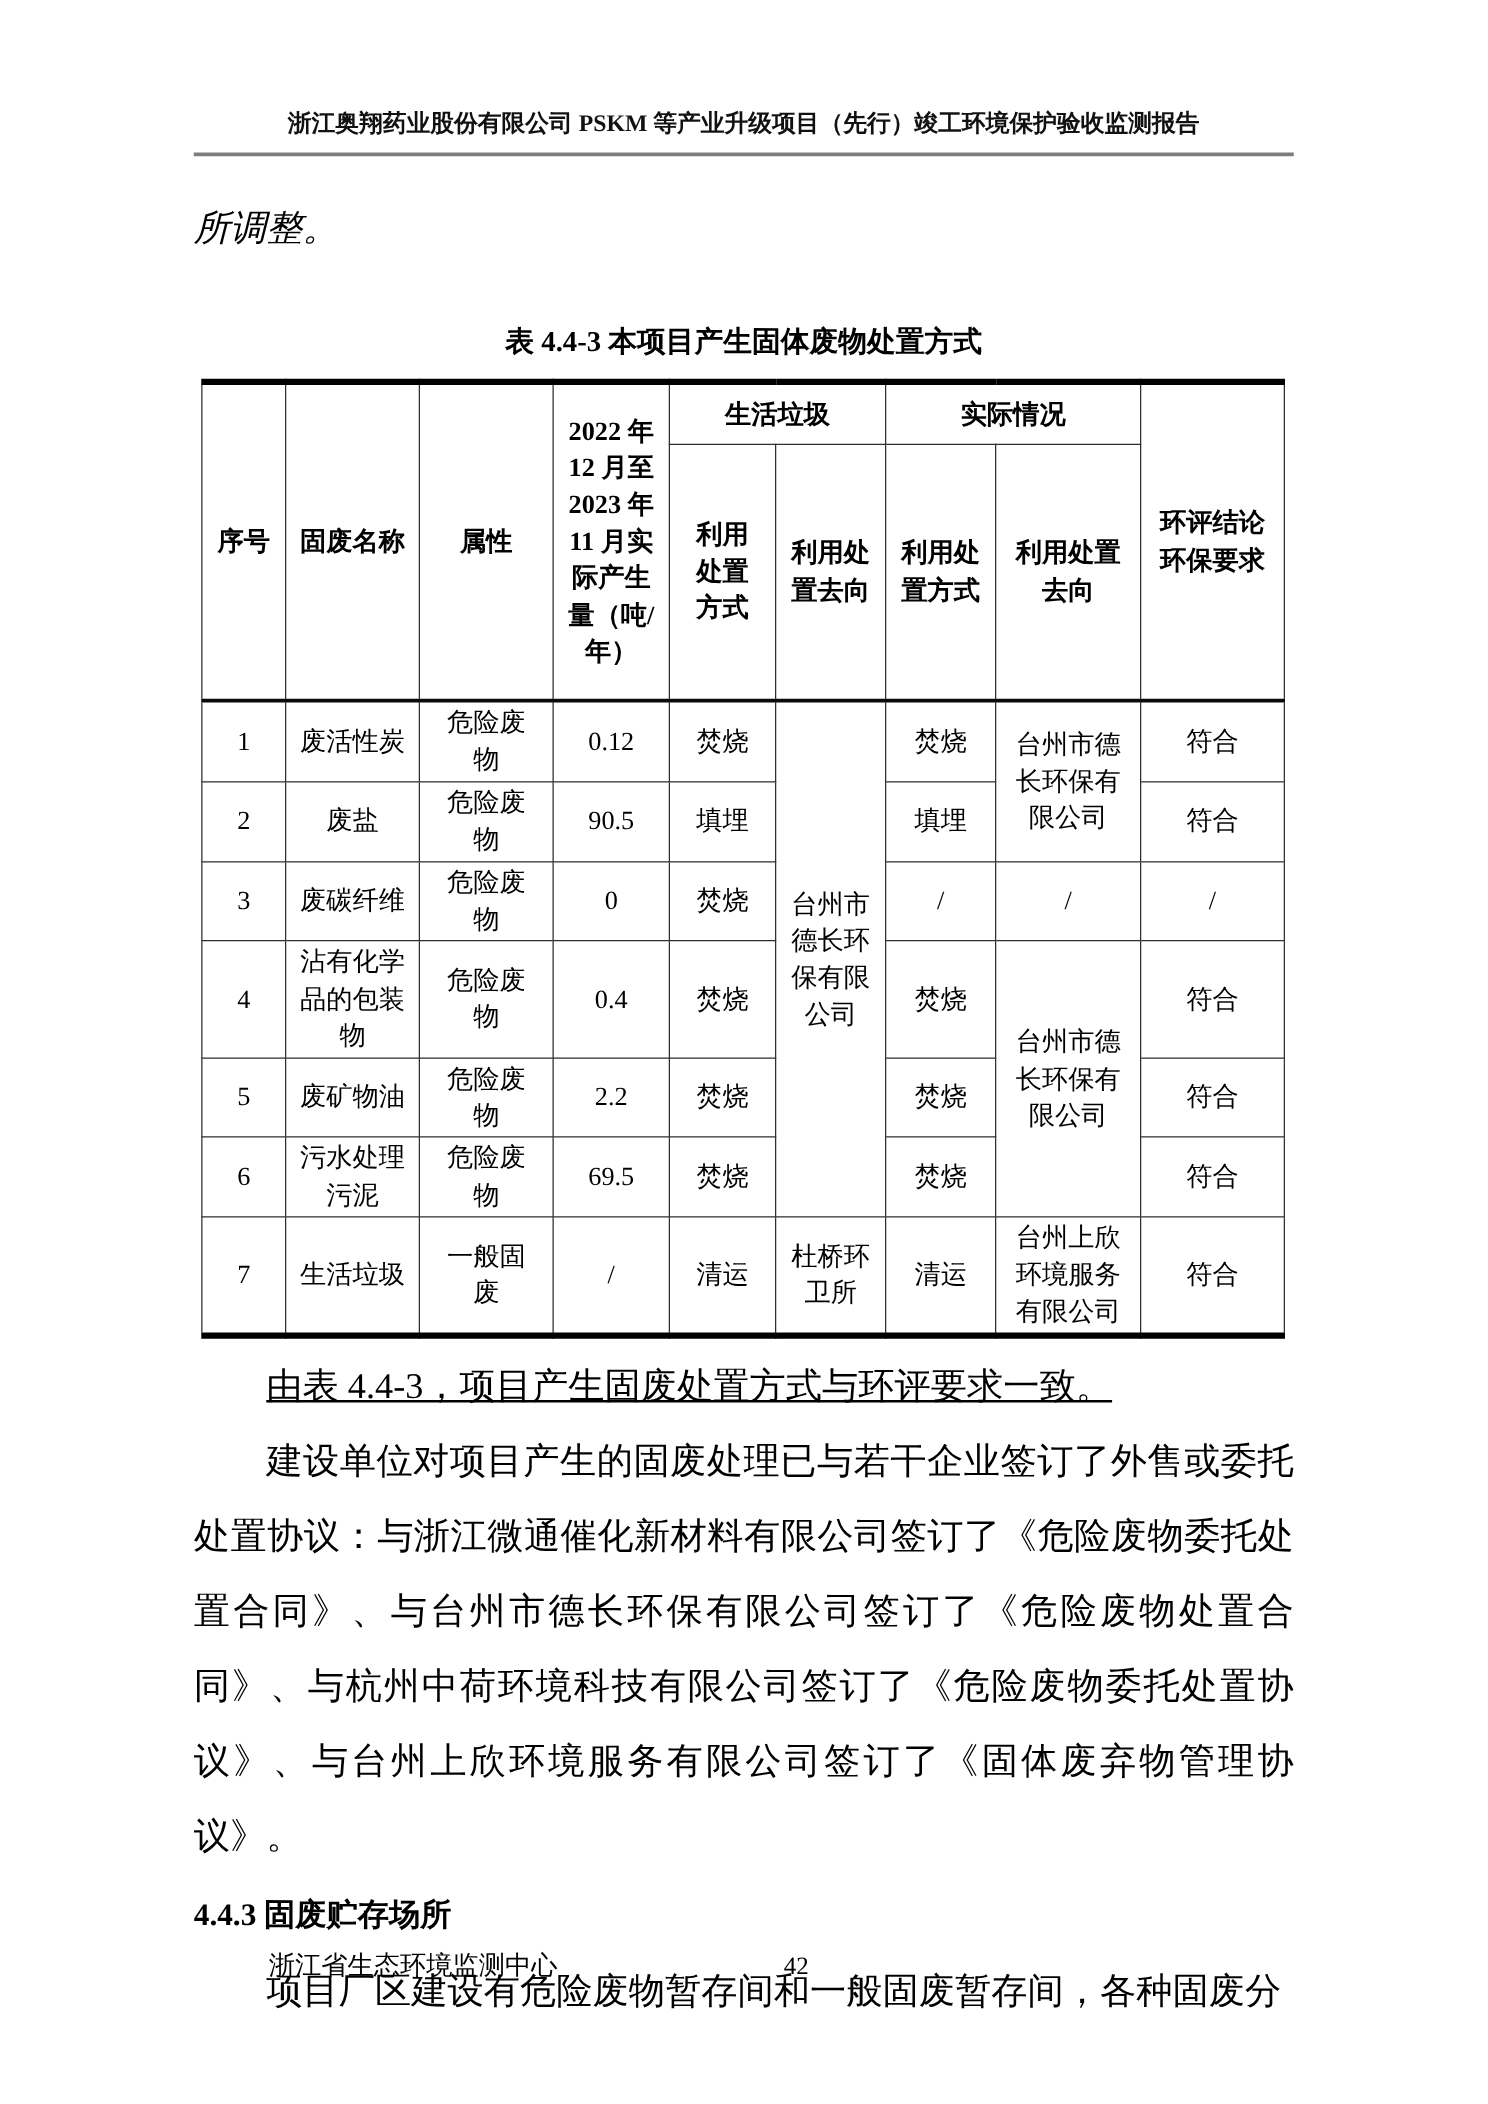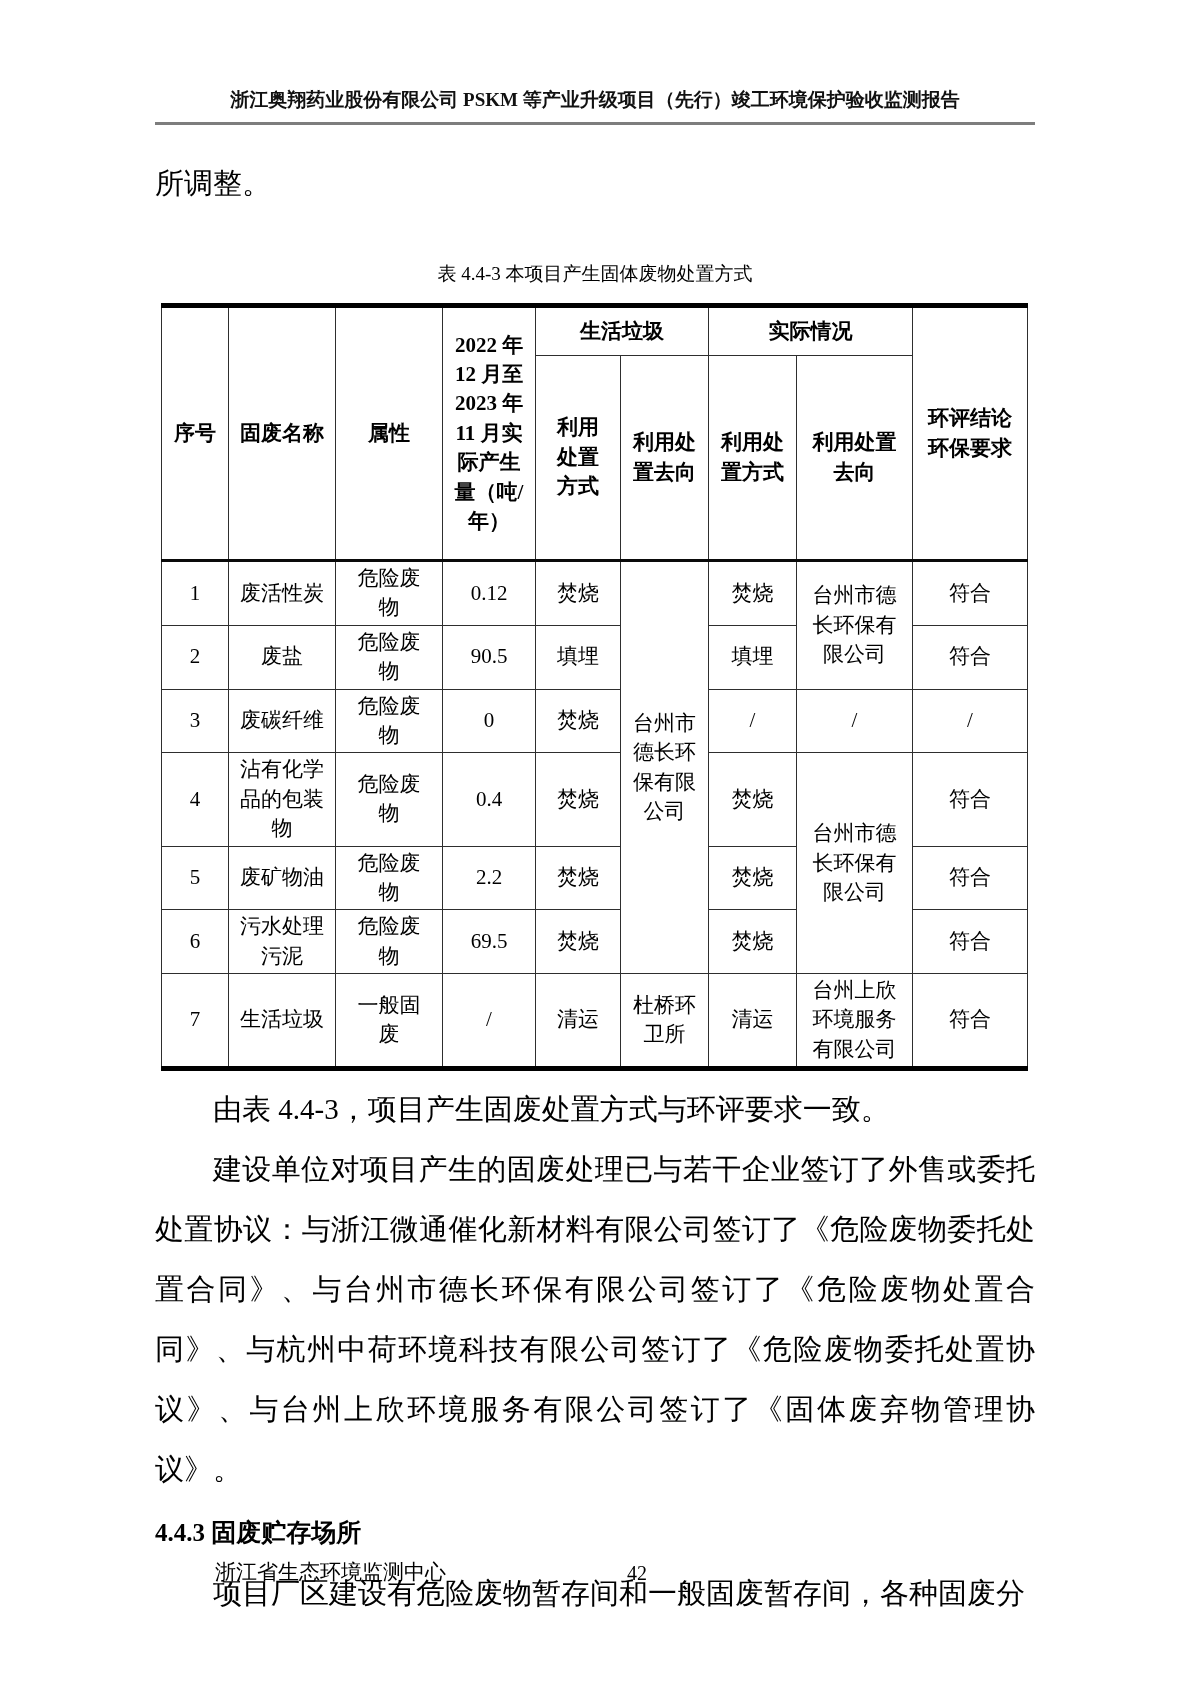--- a/index.html
+++ b/index.html
@@ -24,26 +24,27 @@
     margin:10px 155px 0 155px;
     border:none;
     border-top:3px solid #7d7d7d;
     height:0;
   }
   .content{margin:0 155px;width:880px;}
   .intro{
     font-size:29px;
     line-height:40px;
     margin:38px 0 0 0;
+    font-style:italic;
   }
   .table-caption{
     margin:56px 0 0 0;
     text-align:center;
-    font-weight:normal;
-    font-size:19px;
+    font-weight:bold;
+    font-size:23px;
     line-height:30px;
   }
   table.waste{
     margin:14px 0 0 6px;
     border-collapse:collapse;
     table-layout:fixed;
     width:866px;
     border-top:5px solid #000;
     border-bottom:5px solid #000;
   }
@@ -62,21 +63,21 @@
   tr.hr-group{height:50px;}
   tr.hr-main{height:205px;}
   tr.r-s{height:63px;}
   tr.r-l{height:92px;}
   .para{
     font-size:29px;
     line-height:60px;
     text-align:justify;
     margin:0;
   }
-  .para.first{margin-top:8px;}
+  .para.first{margin-top:8px;text-decoration:underline;}
   .indent2{text-indent:58px;}
   .section-heading{
     font-size:25px;
     font-weight:bold;
     line-height:56px;
     margin:6px 0 0 0;
     text-align:left;
   }
   .section-body{
     font-size:29px;

